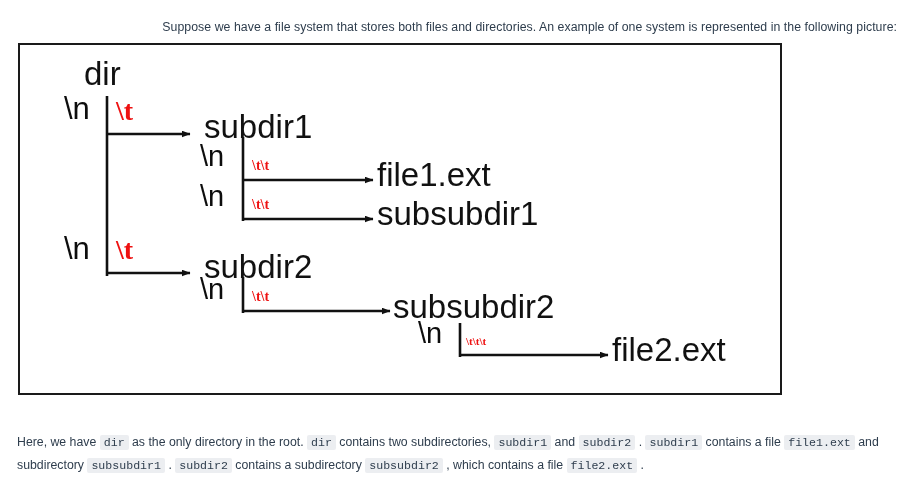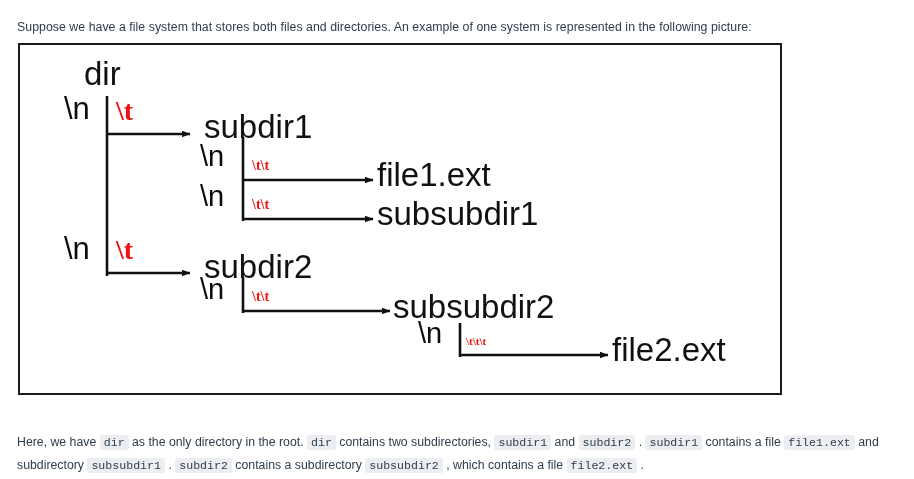--- a/index.html
+++ b/index.html
@@ -20,20 +20,21 @@
   #intro-text {
     position: absolute;
     left: 17px;
     top: 7px;
     width: 880px;
     font-size: 12.3px;
     line-height: 16px;
     color: #2e3d4d;
     letter-spacing: 0.05px;
     white-space: nowrap;
+    text-align: right;
   }
 
   
   #diagram-frame {
     position: absolute;
     left: 18px;
     top: 43px;
     width: 764px;
     height: 352px;
     border: 2px solid #1a1a1a;

